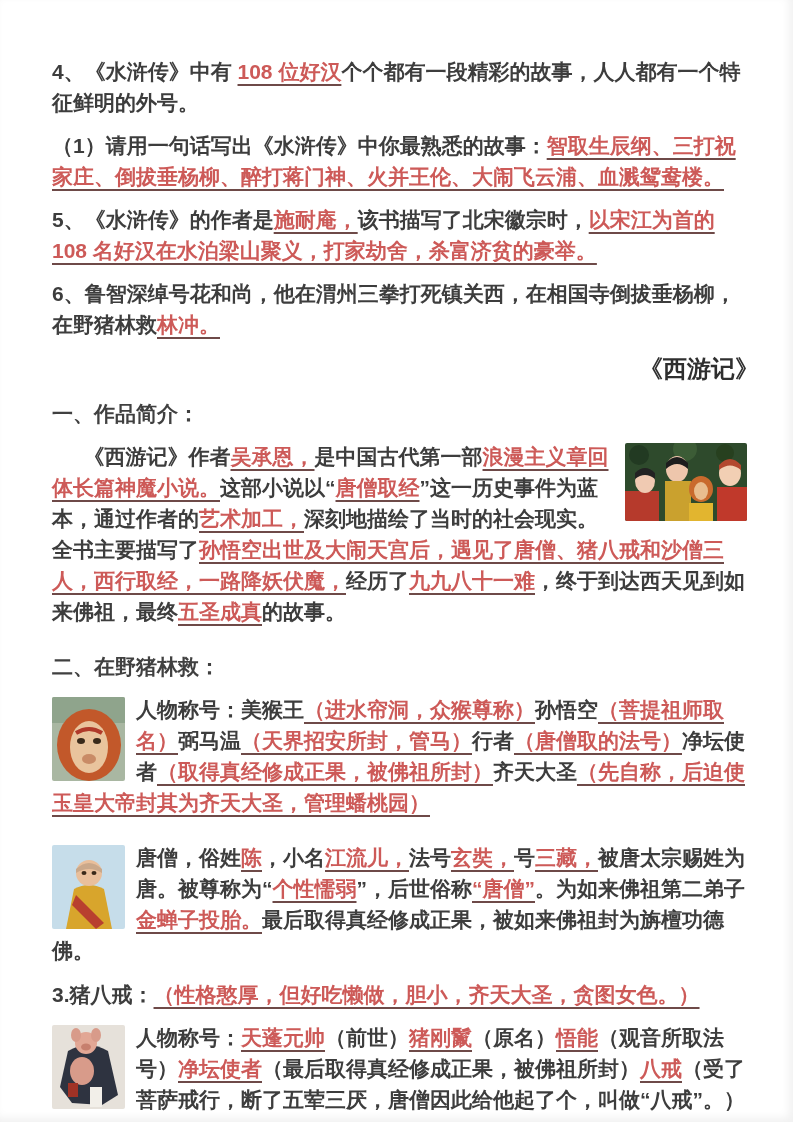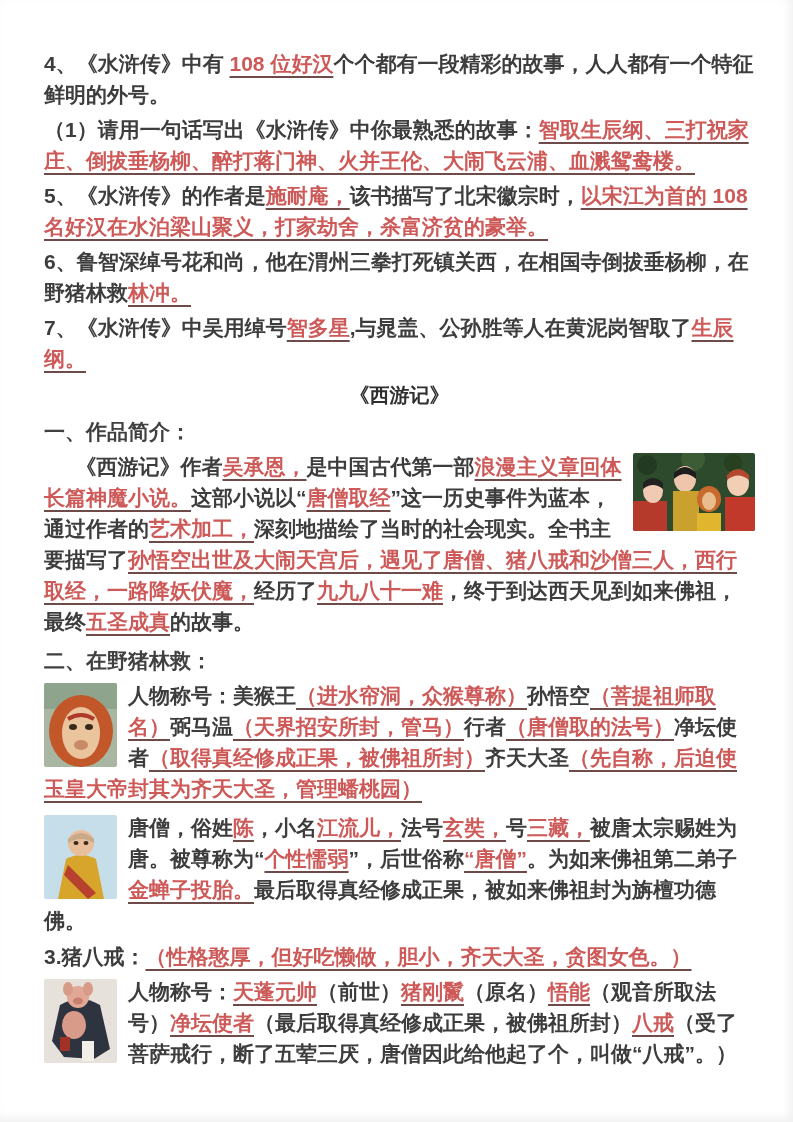--- a/index.html
+++ b/index.html
@@ -10,32 +10,32 @@
     color:#3d3d3d;
     box-shadow: inset -4px -4px 8px rgba(0,0,0,0.06);
     overflow:hidden;
   }
   .page{
     padding:44px 34px 0 40px;
     font-size:21px;
     font-weight:600;
     line-height:31px;
   }
-  p{margin:4px;padding:0;}
+  p{margin:12px;padding:0;}
   .ans{
     color:#cd5a58;
     text-decoration:underline;
     text-decoration-color:#6e4a48;
     text-decoration-thickness:1.5px;
     text-underline-offset:5px;
     text-decoration-skip-ink:none;
   }
   .book-title{
-    text-align:center;
-    font-size:20px;
+    text-align:right;
+    font-size:24px;
     font-weight:700;
     color:#2f2f2f;
     line-height:34px;
     margin:2px 0 1px 0;
   }
   .sec-head{font-weight:700;color:#404040;}
   .char-head{margin-top:1px;}
   .photo{
     display:block;
     overflow:hidden;
@@ -62,21 +62,20 @@
 
   <p><span>4、《水浒传》中有 </span><span class="ans">108 位好汉</span><span>个个都有一段精彩的故事，人人都有一个特征鲜明的外号。</span></p>
 
   <p><span>（1）请用一句话写出《水浒传》中你最熟悉的故事：</span><span class="ans">智取生辰纲、三打祝家庄、倒拔垂杨柳、醉打蒋门神、火并王伦、大闹飞云浦、血溅鸳鸯楼。</span></p>
 
 
   <p><span>5、《水浒传》的作者是</span><span class="ans">施耐庵，</span><span>该书描写了北宋徽宗时，</span><span class="ans">以宋江为首的 108 名好汉在水泊梁山聚义，打家劫舍，杀富济贫的豪举。</span></p>
 
   <p><span>6、鲁智深绰号花和尚，他在渭州三拳打死镇关西，在相国寺倒拔垂杨柳，在野猪林救</span><span class="ans">林冲。</span></p>
 
-  <p><span>7、《水浒传》中吴用绰号</span><span class="ans">智多星</span><span>,与晁盖、公孙胜等人在黄泥岗智取了</span><span class="ans">生辰纲。</span></p>
 
   <div class="book-title">《西游记》</div>
 
   <p class="sec-head">一、作品简介：</p>
 
   <p class="intro">
     <span class="photo photo-right">
       <svg viewBox="0 0 122 78" preserveAspectRatio="none">
         <rect width="122" height="78" fill="#2e4a2c"></rect>
         <circle cx="14" cy="12" r="10" fill="#223a22"></circle>

